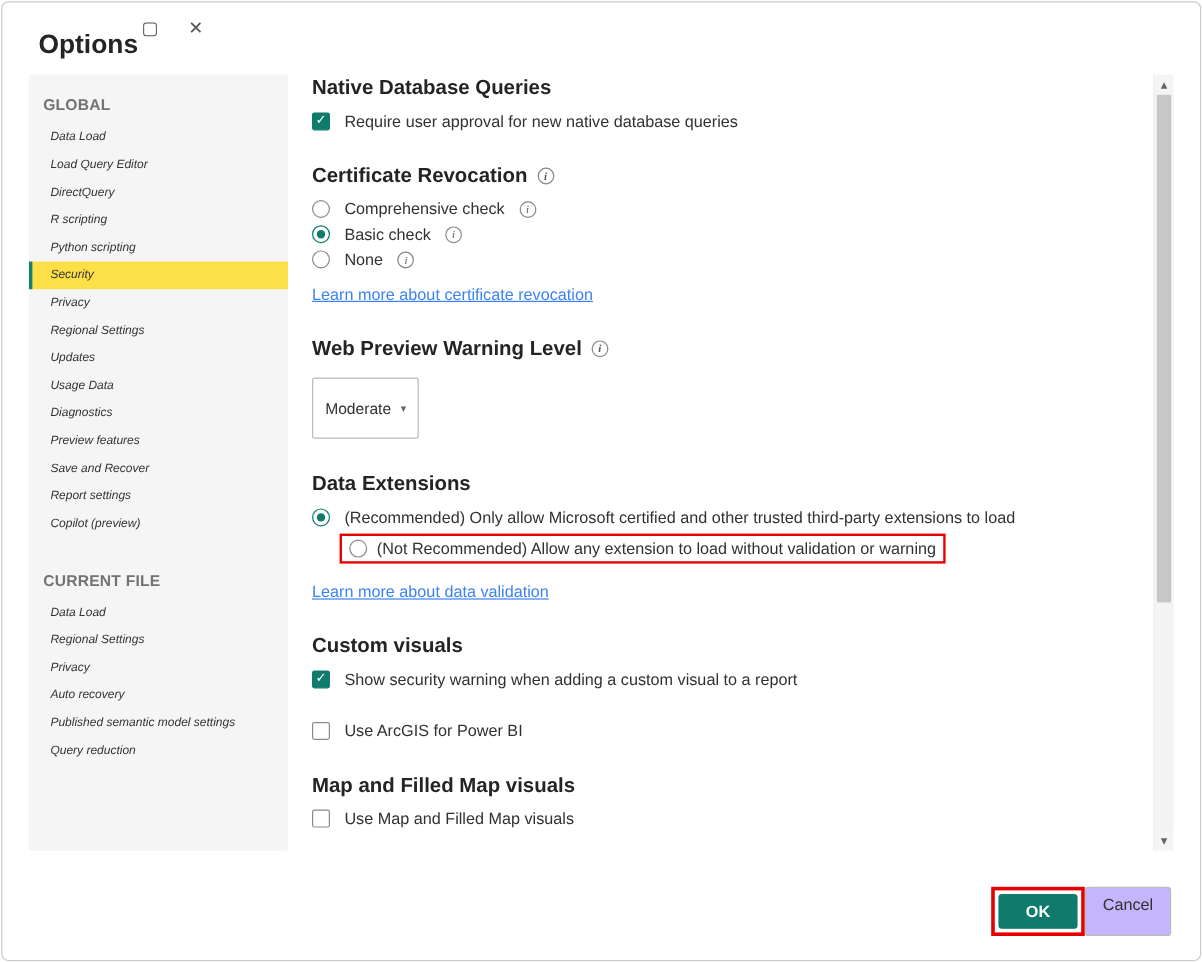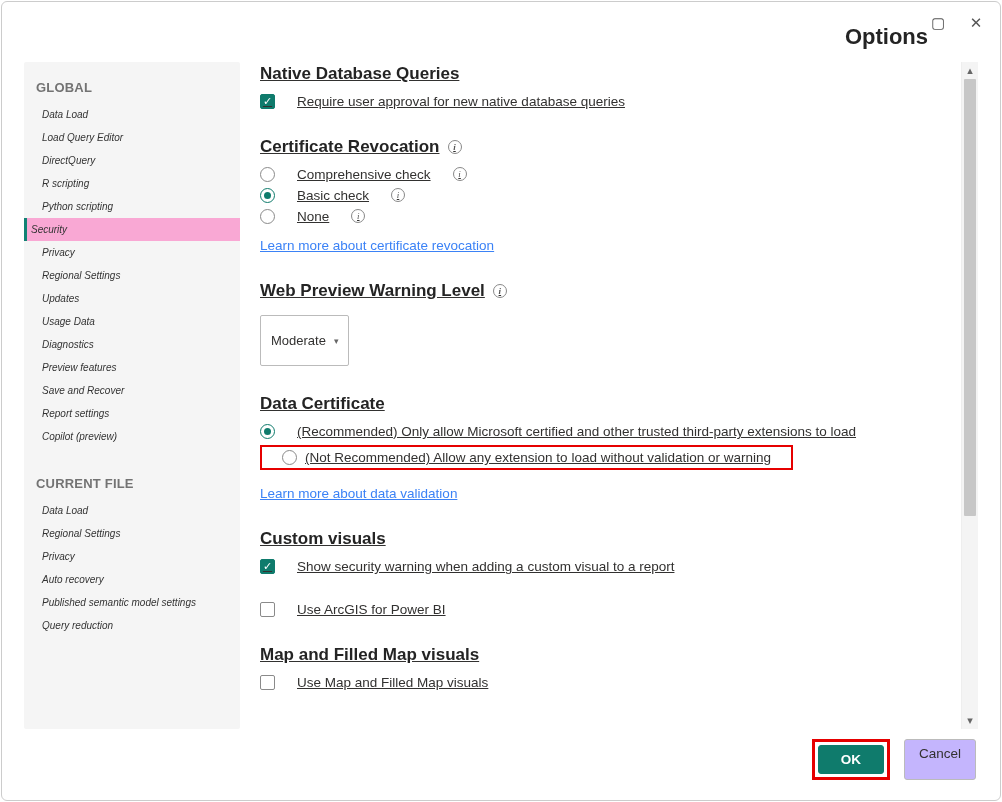--- a/index.html
+++ b/index.html
@@ -17,21 +17,21 @@
     border-radius: 6px;
     width: 1000px;
     height: 800px;
     margin: 1px;
     display: flex;
     flex-direction: column;
     position: relative;
   }
   .titlebar {
     display: flex;
-    justify-content: flex-end;
+    justify-content: flex-start;
     align-items: flex-start;
     padding: 22px 16px 0 30px;
   }
   .title {
     font-size: 22px;
     font-weight: 600;
     color: #242424;
   }
   .win-controls { display: flex; gap: 18px; margin-top: -10px; margin-right: -2px;}
   .win-controls span { cursor: pointer; font-size: 15px; color: #555; width:20px; text-align:center;}
@@ -57,45 +57,46 @@
     letter-spacing: 0.2px;
   }
   .nav-item {
     font-size: 10px;
     color: #333;
     padding: 6px 12px 6px 18px;
     cursor: pointer;
     font-style: italic;
   }
   .nav-item.active {
-    background: #f9a8d4;
+    background: #fde047;
     border-left: 3px solid #128274;
-    padding-left: 4px;
+    padding-left: 15px;
   }
   .sidebar-heading.second { margin-top: 24px; }
   .content-wrap { flex:1; display:flex; overflow:hidden; }
   .content {
     flex: 1;
     overflow-y: auto;
     padding-right: 10px;
   }
   .section-title {
     font-size: 17px;
     font-weight: 600;
     color: #242424;
     margin-bottom: 10px;
     margin-top: 2px;
     display: flex;
     align-items: center;
     gap: 8px;
   }
-  .section { margin-bottom: 28px; text-decoration: underline; }
+  .section { margin-bottom: 28px; }
   .row {
     display: flex;
-    gap: 22px;
+    align-items: center;
+    gap: 12px;
     margin-bottom: 6px;
     font-size: 13.5px;
   }
   .checkbox {
     width: 15px; height: 15px;
     border: 1px solid #8a8a8a;
     border-radius: 2px;
     display: inline-flex;
     align-items: center;
     justify-content: center;
@@ -153,45 +154,46 @@
     font-size: 13px;
     display: inline-flex;
     align-items: center;
     gap: 8px;
     cursor: pointer;
     margin-top: 4px;
   }
   .caret { font-size: 9px; color: #666; }
   .highlight {
     border: 2.5px solid #e60000;
-    padding: 3px 20px;
+    padding: 3px 6px;
     display: inline-flex;
     align-items: center;
     gap: 8px;
+    margin-left: 23px;
   }
   .scrollbar {
     width: 17px;
     background: #f4f4f4;
     display: flex;
     flex-direction: column;
     justify-content: space-between;
     border-left:1px solid #eee;
   }
   .scroll-arrow {
     height: 17px;
     display: flex; align-items: center; justify-content: center;
     color: #666; font-size: 11px; cursor: pointer;
   }
   .scroll-track { flex:1; background:#f4f4f4; position:relative;}
   .scroll-thumb { position:absolute; top:0; left:2px; right:2px; height:69%; background:#c7c7c7; border-radius:1px;}
   .footer {
     display: flex;
     justify-content: flex-end;
-    gap: 14px;
     padding: 0 24px 20px 0;
+    margin-top: 20px;
   }
   .btn {
     min-width: 66px;
     padding: 6px 14px;
     border: 1px solid #bbb;
     border-radius: 3px;
     font-size: 13.5px;
     cursor: pointer;
     text-align: center;
     background: #c4b5fd;
@@ -288,21 +290,21 @@
           <span>Web Preview Warning Level</span>
           <span class="info-icon"></span>
         </div>
         <div class="dropdown">
           <span>Moderate</span>
           <span class="caret">▾</span>
         </div>
       </div>
 
       <div class="section">
-        <div class="section-title">Data Certificate</div>
+        <div class="section-title">Data Extensions</div>
         <div class="row">
           <span class="radio checked"></span>
           <span>(Recommended) Only allow Microsoft certified and other trusted third-party extensions to load</span>
         </div>
         <div class="row" style="margin-bottom:8px;">
           <span class="highlight">
             <span class="radio"></span>
             <span>(Not Recommended) Allow any extension to load without validation or warning</span>
           </span>
         </div>

